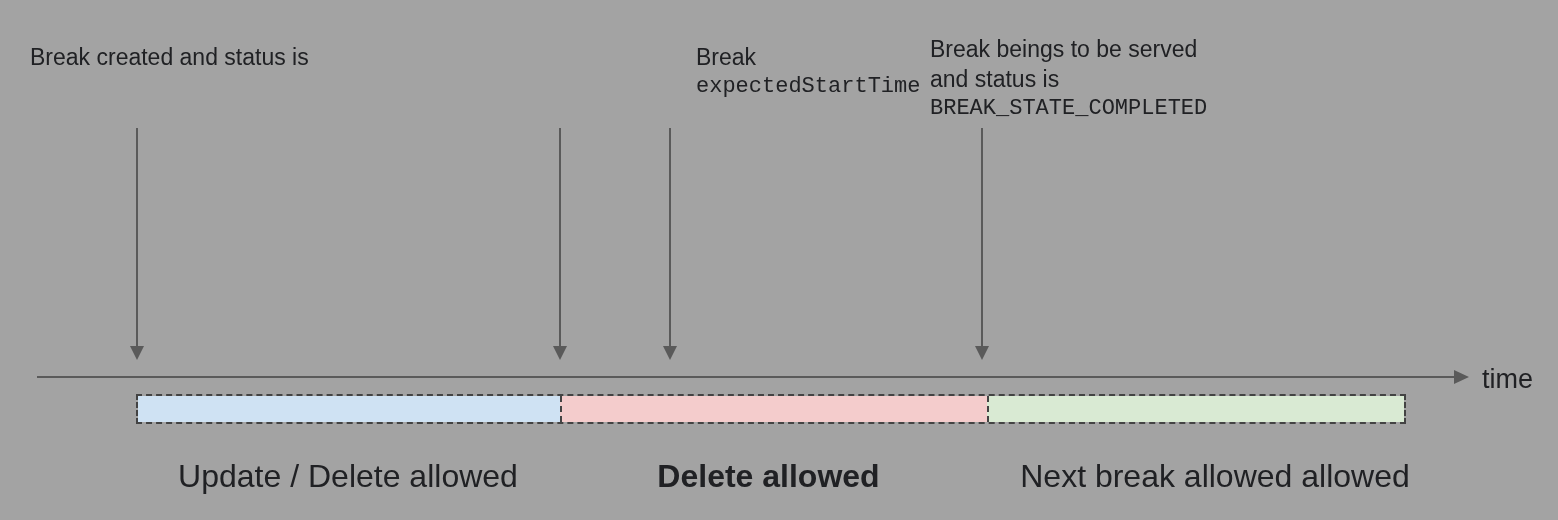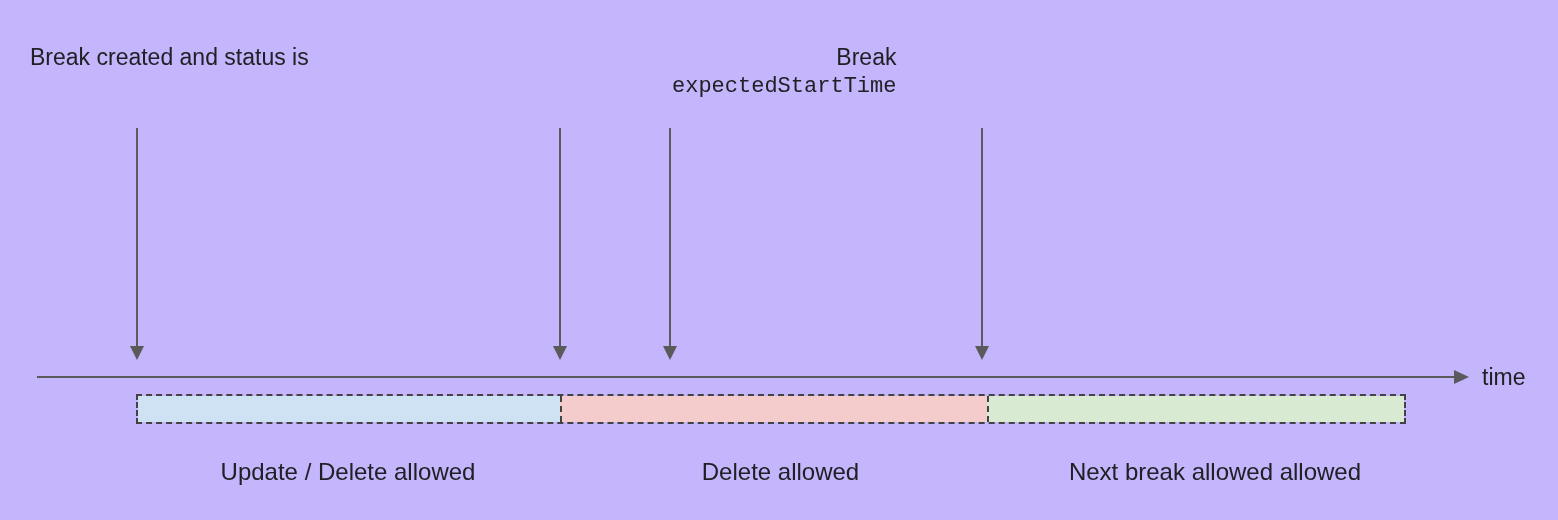--- a/index.html
+++ b/index.html
@@ -6,21 +6,21 @@
     --arrow: #5a5a5a;
     --border: #434343;
     --text: #202124;
   }
   * { box-sizing: border-box; }
   body { margin: 0; background: #fff; }
   .canvas {
     position: relative;
     width: 1558px;
     height: 520px;
-    background: #c4b5fd;
+    background: #a3a3a3;
     font-family: "Liberation Sans", sans-serif;
     color: var(--text);
     overflow: hidden;
   }
   .annotation {
     position: absolute;
     font-size: 23px;
     line-height: 30px;
     white-space: nowrap;
   }
@@ -60,70 +60,75 @@
     top: -6px;
     width: 0; height: 0;
     border-top: 7px solid transparent;
     border-bottom: 7px solid transparent;
     border-left: 15px solid var(--arrow);
   }
   .time-label {
     position: absolute;
     left: 1482px;
     top: 364px;
-    font-size: 23px;
+    font-size: 27px;
   }
   .band {
     position: absolute;
     left: 136px;
     top: 394px;
     width: 1270px;
     height: 30px;
     border: 2px dashed var(--border);
     display: flex;
   }
   .seg { height: 100%; }
   .seg-mid { border-left: 2px dashed var(--border); }
   .seg-label {
     position: absolute;
     top: 458px;
-    font-size: 24px;
+    font-size: 32px;
     text-align: center;
     white-space: nowrap;
   }
 </style>
 </head>
 <body>
 
 <div class="canvas">
 
   <div class="annotation" style="left:30px; top:42px;">
     <div>Break created and status is</div>
   </div>
 
   <div class="annotation" style="left:352px; top:42px;">
   </div>
 
-  <div class="annotation" style="left:672px; top:42px;text-align:right;">
+  <div class="annotation" style="left:696px; top:42px;">
     <div>Break</div>
     <div class="code">expectedStartTime</div>
   </div>
 
+  <div class="annotation" style="left:930px; top:34px;">
+    <div>Break beings to be served</div>
+    <div>and status is</div>
+    <div class="code">BREAK_STATE_COMPLETED</div>
+  </div>
 
   <div class="varrow" style="left:136px;"></div>
   <div class="varrow" style="left:559px;"></div>
   <div class="varrow" style="left:669px;"></div>
   <div class="varrow" style="left:981px;"></div>
 
   <div class="time-axis"></div>
   <div class="time-label">time</div>
 
   <div class="band">
     <div class="seg" style="width: 422px; background-color: rgb(207, 226, 243);"></div>
     <div class="seg seg-mid" style="width: 427px; background-color: rgb(244, 204, 204);"></div>
     <div class="seg seg-mid" style="width: 417px; background-color: rgb(217, 234, 211);"></div>
   </div>
 
   <div class="seg-label" style="left:136px; width:424px;">Update / Delete allowed</div>
-  <div class="seg-label" style="left:568px; width:425px;">Delete allowed</div>
+  <div class="seg-label" style="left:556px; width:425px;font-weight:bold;">Delete allowed</div>
   <div class="seg-label" style="left:987px; width:456px;">Next break allowed allowed</div>
 
 </div>
 
 </body></html>

